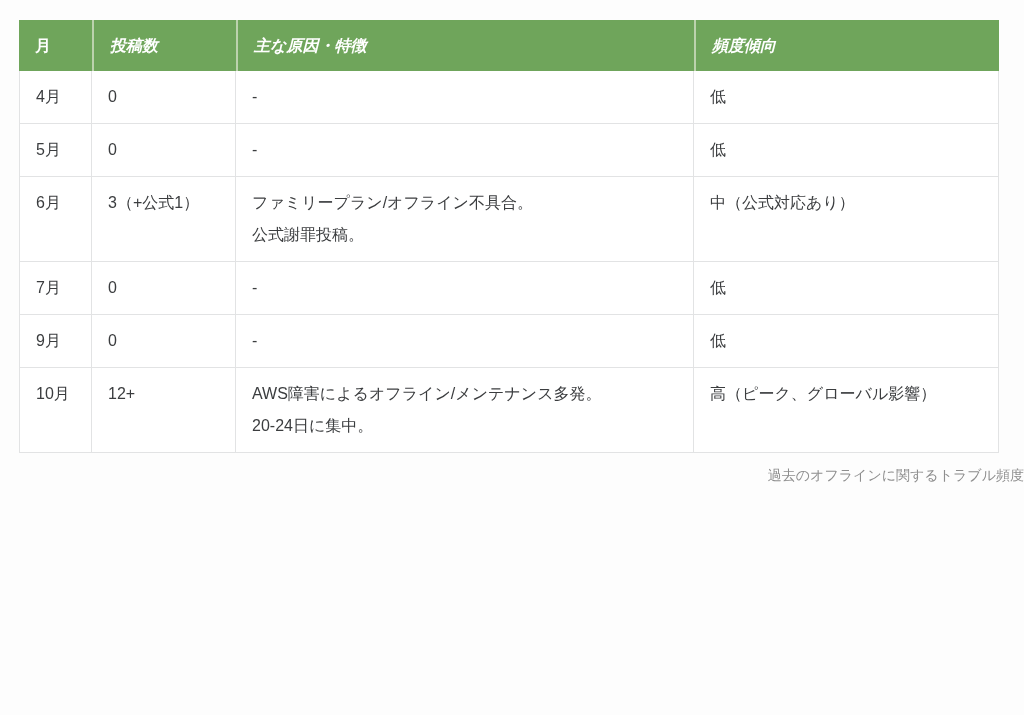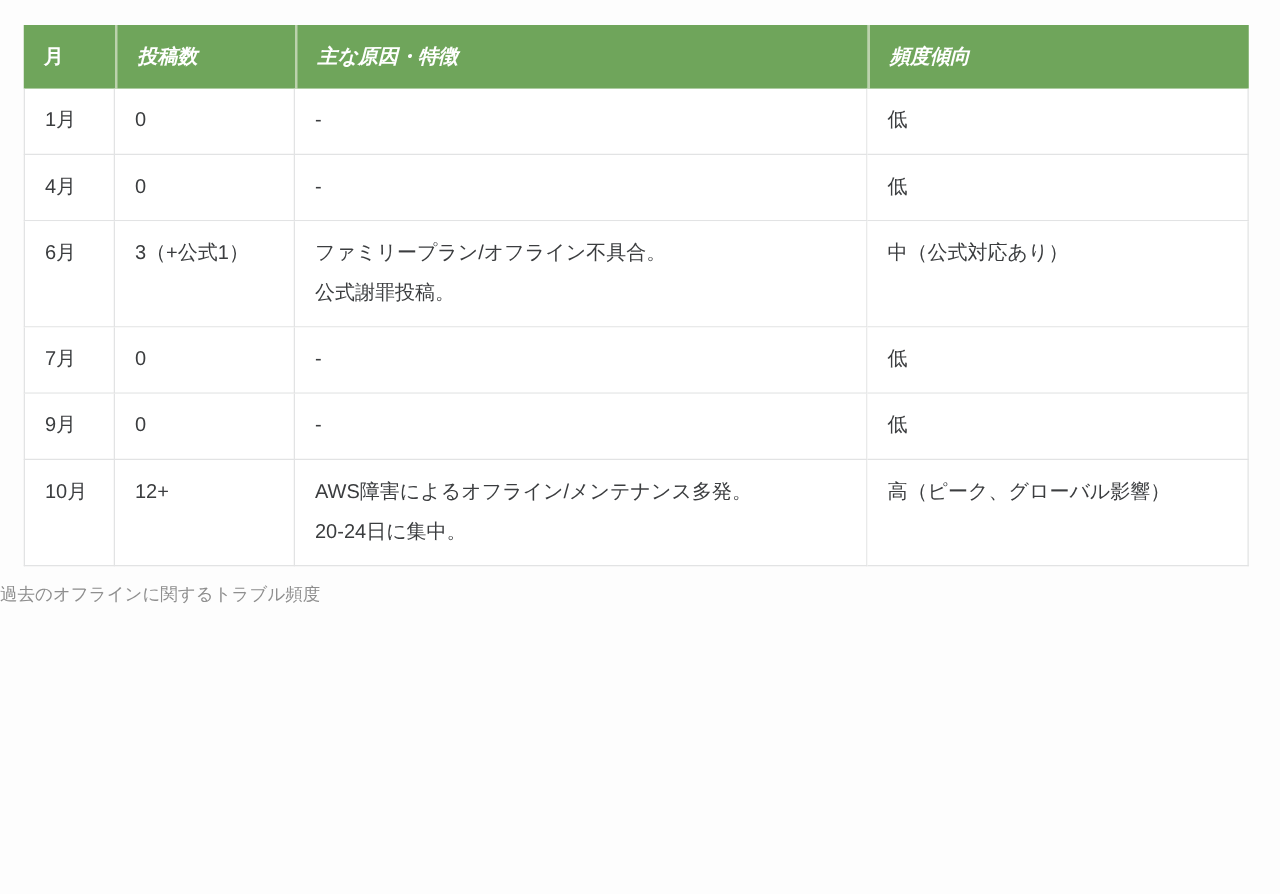--- a/index.html
+++ b/index.html
@@ -51,21 +51,21 @@
     border-bottom: 1px solid #e2e3e4;
     border-right: 1px solid #e2e3e4;
     overflow: hidden;
     white-space: nowrap;
   }
   table.freq-table td:first-child {
     border-left: 1px solid #e2e3e4;
   }
   .caption {
     margin-top: 12px;
-    text-align: left;
+    text-align: right;
     font-size: 14px;
     line-height: 20px;
     color: #8e8e8e;
   }
 </style>
 </head>
 <body>
 
 <div class="page">
   <table class="freq-table">
@@ -78,29 +78,29 @@
     <thead>
       <tr id="header-row">
           <th>月</th>
           <th>投稿数</th>
           <th>主な原因・特徴</th>
           <th>頻度傾向</th>
         </tr>
     </thead>
     <tbody id="table-body">
         <tr>
-          <td>1月</td>
+          <td>4月</td>
           <td>0</td>
           <td>
             <div>-</div>
           </td>
           <td>低</td>
         </tr>
         <tr>
-          <td>4月</td>
+          <td>5月</td>
           <td>0</td>
           <td>
             <div>-</div>
           </td>
           <td>低</td>
         </tr>
         <tr>
           <td>6月</td>
           <td>3（+公式1）</td>
           <td>

